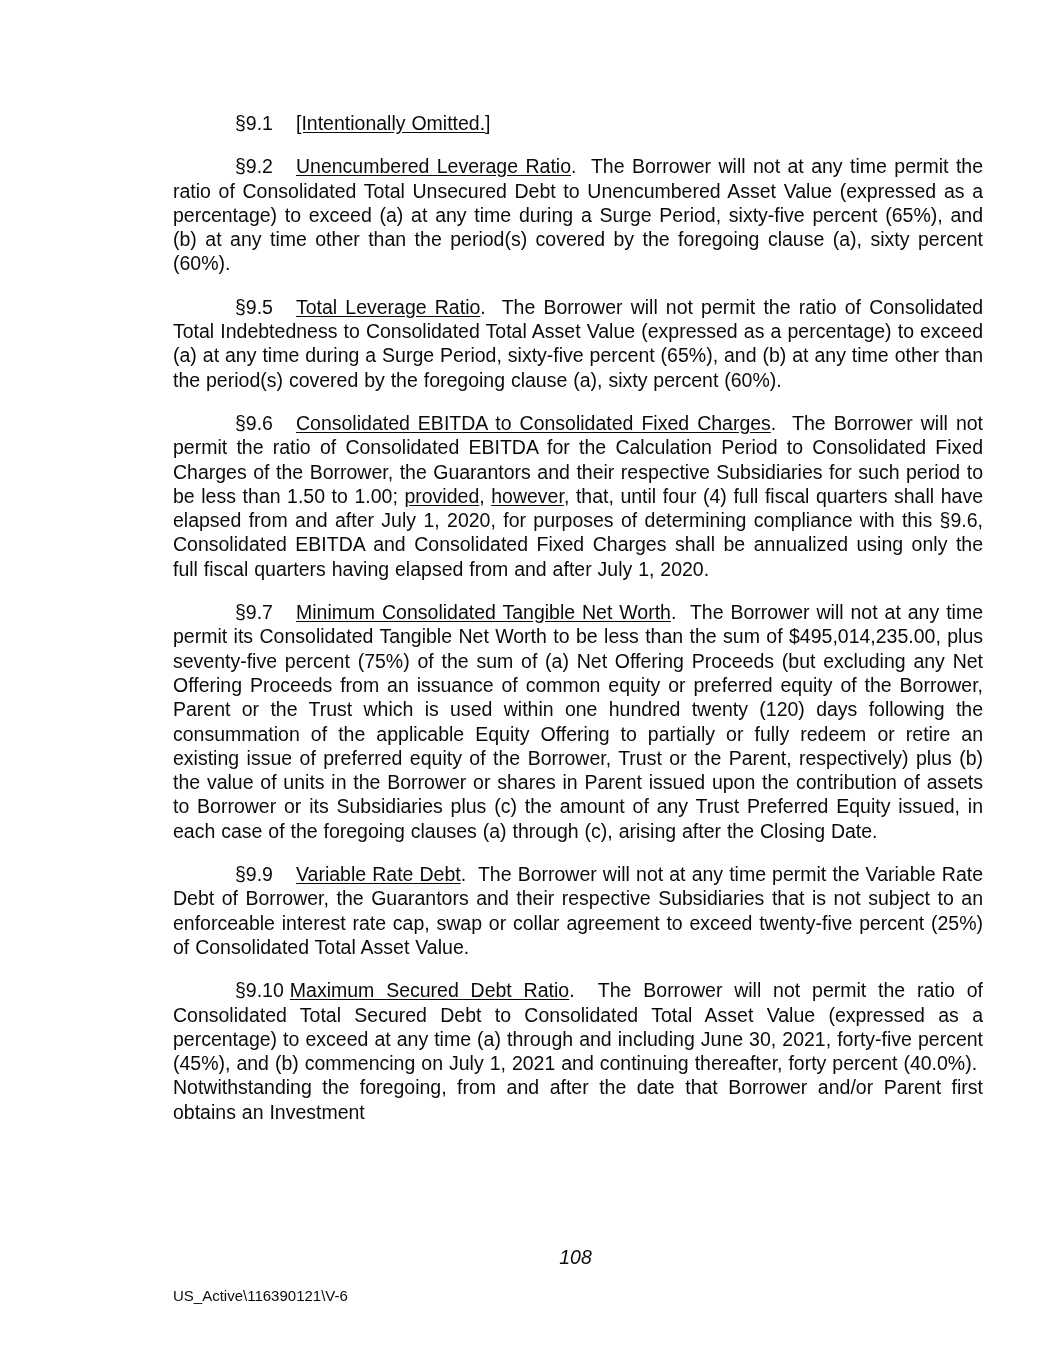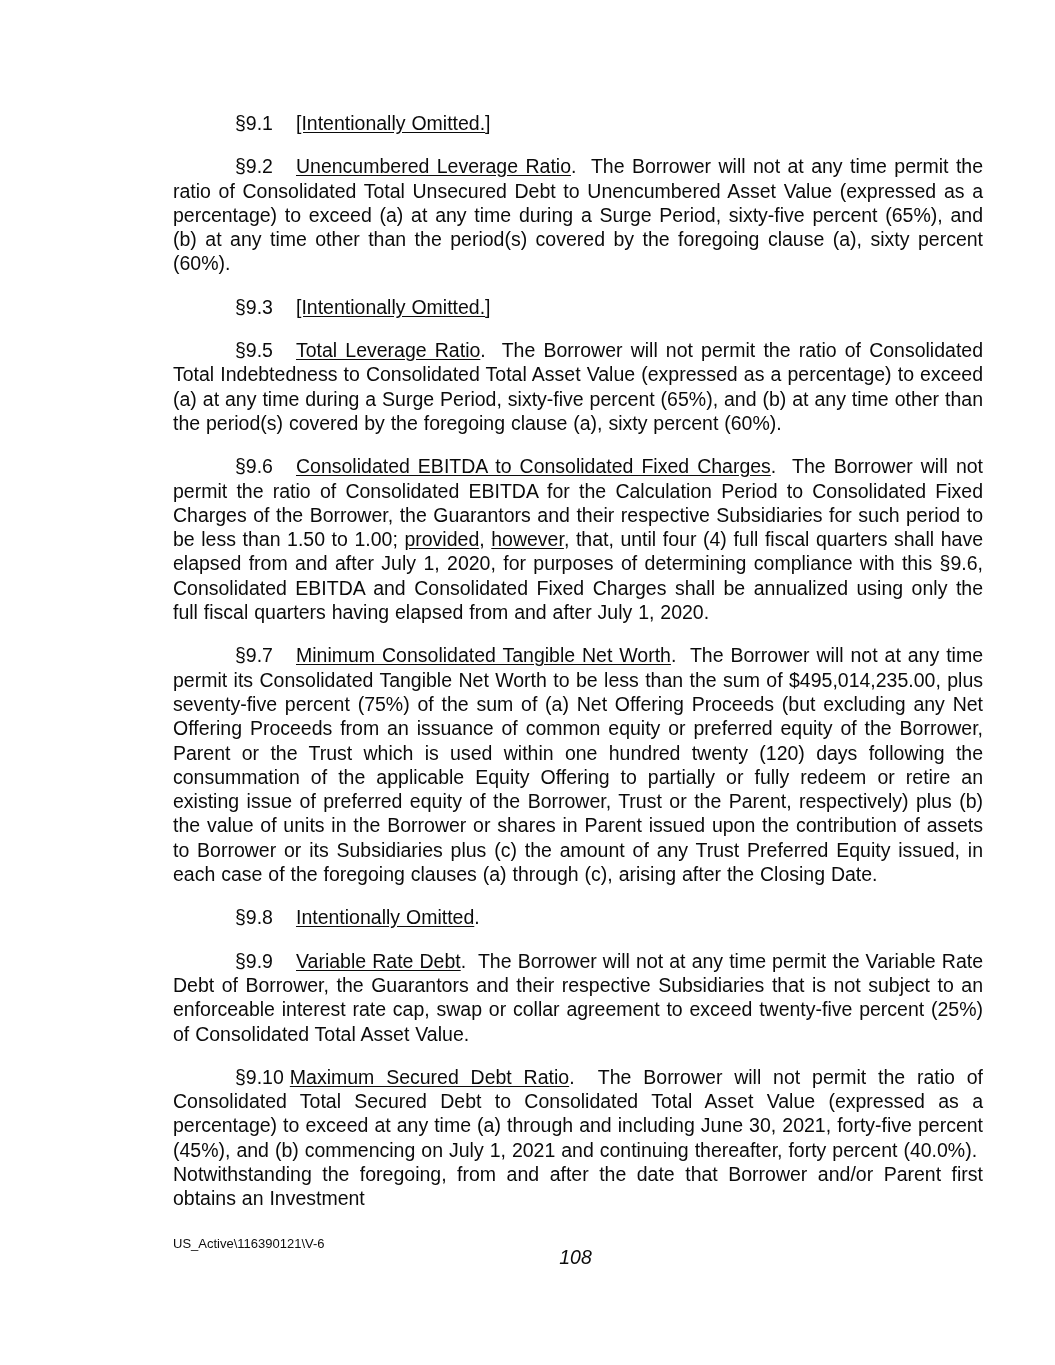--- a/index.html
+++ b/index.html
@@ -50,35 +50,33 @@
     right: 0;
     top: 1245px;
     text-align: center;
     font-size: 19.5px;
     line-height: 24px;
     font-style: italic;
   }
   .doc-footer {
     position: absolute;
     left: 125px;
-    top: 1235px;
-    font-size: 13px;
+    top: 1287px;
+    font-size: 15px;
     line-height: 17px;
   }
 </style>
 </head>
 <body>
 
 <div class="page">
   <div class="content" id="sections-root">
       <p class="section"><span class="secnum">§9.1</span><span class="u">[Intentionally Omitted.</span><span>]</span></p>
       <p class="section"><span class="secnum">§9.2</span><span class="u">Unencumbered Leverage Ratio</span><span>.&nbsp; The Borrower will not at any time permit the ratio of Consolidated Total Unsecured Debt to Unencumbered Asset Value (expressed as a percentage) to exceed (a) at any time during a Surge Period, sixty-five percent (65%), and (b) at any time other than the period(s) covered by the foregoing clause (a), sixty percent (60%).</span></p>
-      <p class="section"><span class="secnum">§9.3</span><span class="u">[Intentionally Omitted.</span><span>]</span></p>
       <p class="section"><span class="secnum">§9.5</span><span class="u">Total Leverage Ratio</span><span>.&nbsp; The Borrower will not permit the ratio of Consolidated Total Indebtedness to Consolidated Total Asset Value (expressed as a percentage) to exceed (a) at any time during a Surge Period, sixty-five percent (65%), and (b) at any time other than the period(s) covered by the foregoing clause (a), sixty percent (60%).</span></p>
       <p class="section"><span class="secnum">§9.6</span><span class="u">Consolidated EBITDA to Consolidated Fixed Charges</span><span>.&nbsp; The Borrower will not permit the ratio of Consolidated EBITDA for the Calculation Period to Consolidated Fixed Charges of the Borrower, the Guarantors and their respective Subsidiaries for such period to be less than 1.50 to 1.00; </span><span class="u">provided</span><span>, </span><span class="u">however</span><span>, that, until four (4) full fiscal quarters shall have elapsed from and after July 1, 2020, for purposes of determining compliance with this §9.6, Consolidated EBITDA and Consolidated Fixed Charges shall be annualized using only the full fiscal quarters having elapsed from and after July 1, 2020.</span></p>
       <p class="section"><span class="secnum">§9.7</span><span class="u">Minimum Consolidated Tangible Net Worth</span><span>.&nbsp; The Borrower will not at any time permit its Consolidated Tangible Net Worth to be less than the sum of $495,014,235.00, plus seventy-five percent (75%) of the sum of (a) Net Offering Proceeds (but excluding any Net Offering Proceeds from an issuance of common equity or preferred equity of the Borrower, Parent or the Trust which is used within one hundred twenty (120) days following the consummation of the applicable Equity Offering to partially or fully redeem or retire an existing issue of preferred equity of the Borrower, Trust or the Parent, respectively) plus (b) the value of units in the Borrower or shares in Parent issued upon the contribution of assets to Borrower or its Subsidiaries plus (c) the amount of any Trust Preferred Equity issued, in each case of the foregoing clauses (a) through (c), arising after the Closing Date.</span></p>
-      <p class="section"><span class="secnum">§9.8</span><span class="u">Intentionally Omitted</span><span>.</span></p>
       <p class="section"><span class="secnum">§9.9</span><span class="u">Variable Rate Debt</span><span>.&nbsp; The Borrower will not at any time permit the Variable Rate Debt of Borrower, the Guarantors and their respective Subsidiaries that is not subject to an enforceable interest rate cap, swap or collar agreement to exceed twenty-five percent (25%) of Consolidated Total Asset Value.</span></p>
       <p class="section"><span class="secnum wide">§9.10</span><span class="u">Maximum Secured Debt Ratio</span><span>.&nbsp; The Borrower will not permit the ratio of Consolidated Total Secured Debt to Consolidated Total Asset Value (expressed as a percentage) to exceed at any time (a) through and including June 30, 2021, forty-five percent (45%), and (b) commencing on July 1, 2021 and continuing thereafter, forty percent (40.0%).&nbsp; Notwithstanding the foregoing, from and after the date that Borrower and/or Parent first obtains an Investment</span></p>
     </div>
   <div class="page-number">108</div>
   <div class="doc-footer">US_Active\116390121\V-6</div>
 </div>
 
 </body></html>

